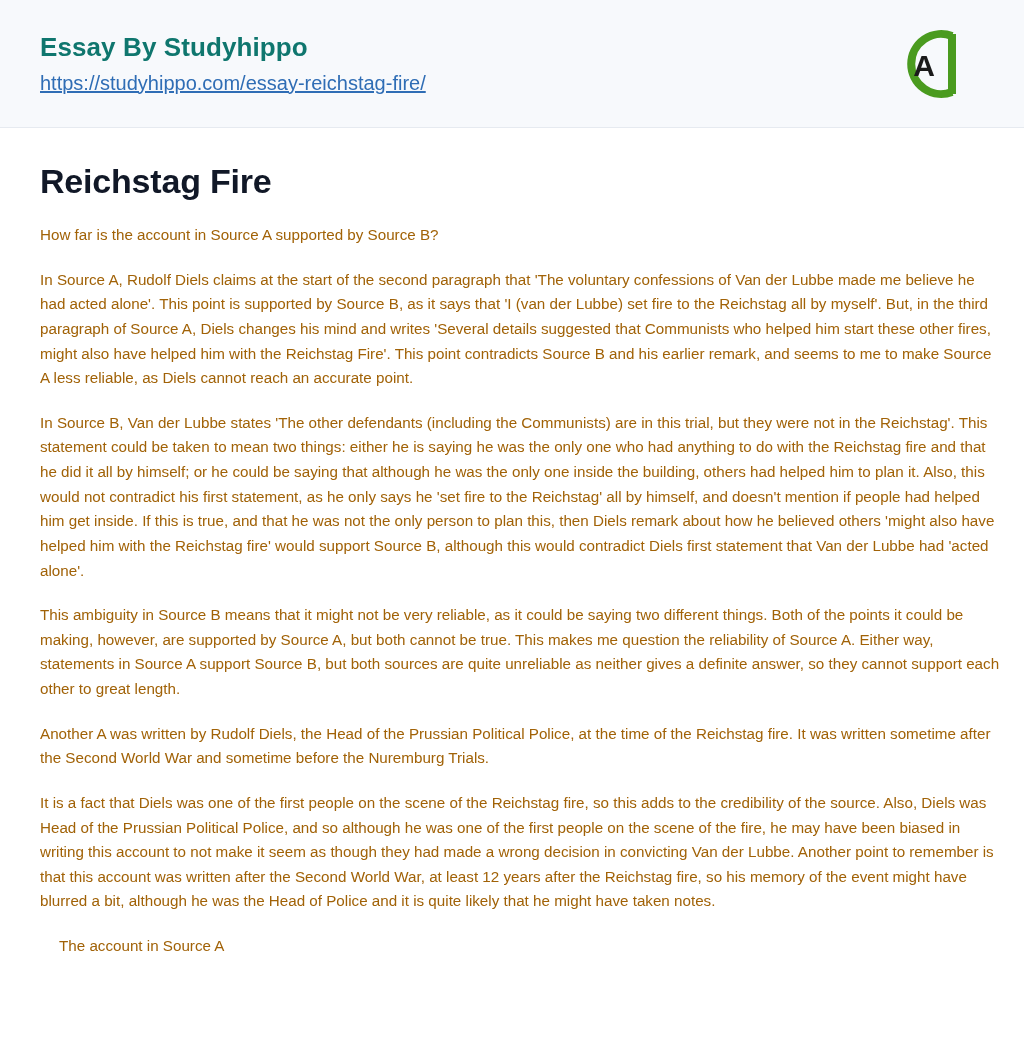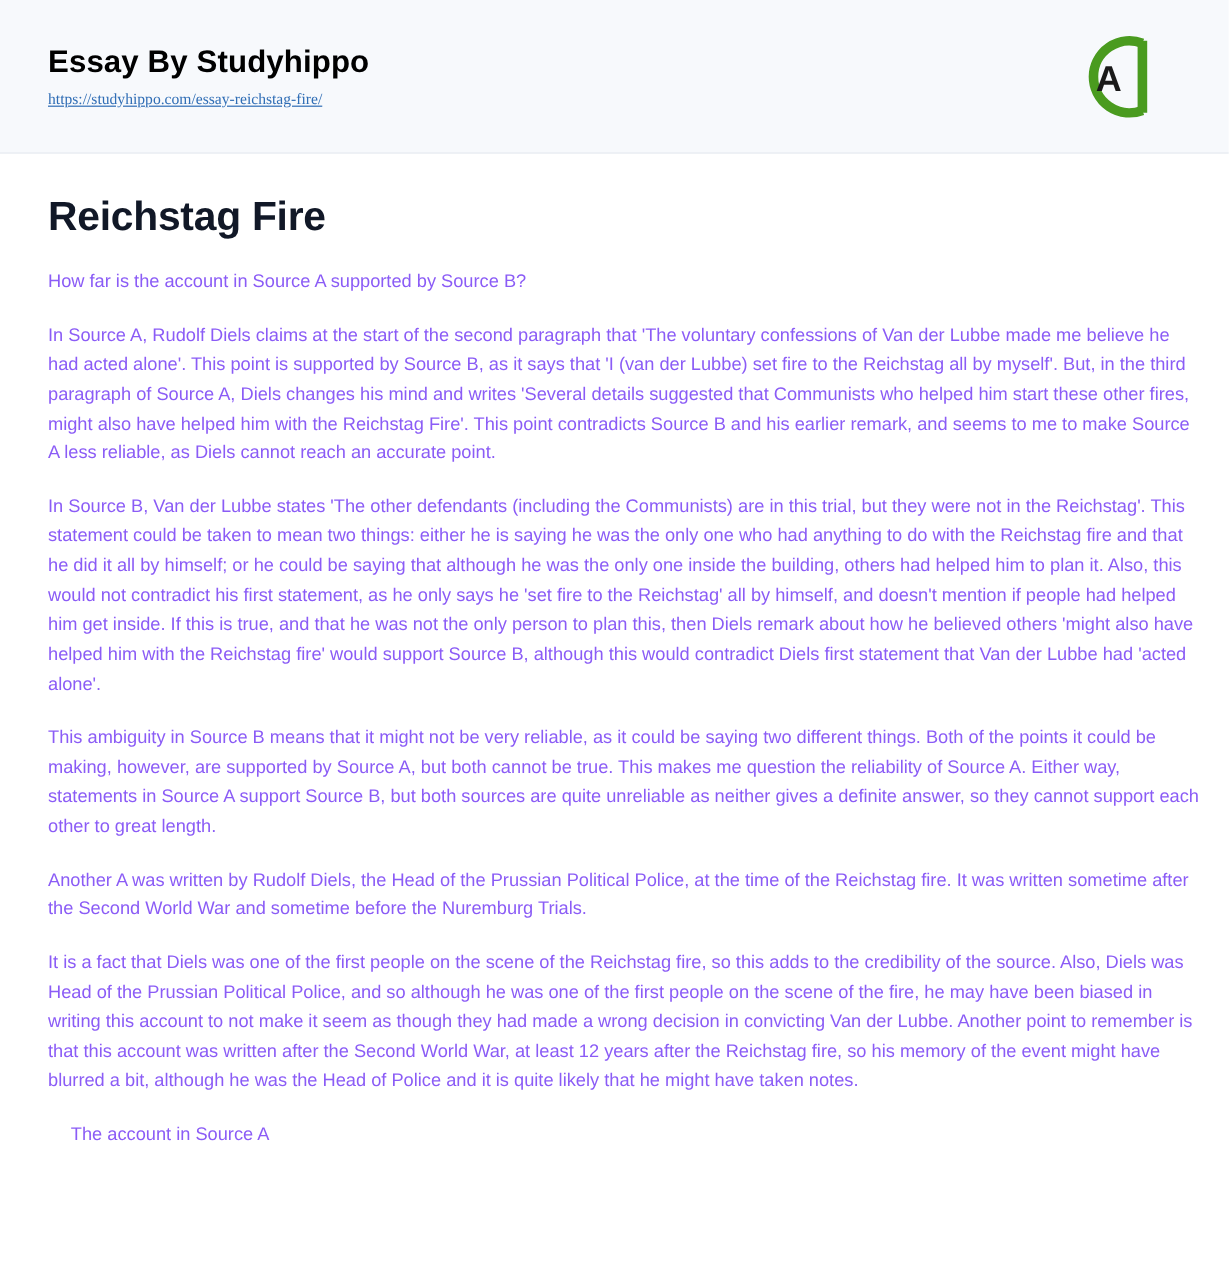--- a/index.html
+++ b/index.html
@@ -33,29 +33,28 @@
   }
   .brand-block {
     display: flex;
     flex-direction: column;
     justify-content: center;
     gap: 10px;
   }
   .brand-title {
     font-size: 26px;
     font-weight: bold;
-    color: #000000;
+    color: #0f766e;
     letter-spacing: 0.1px;
     line-height: 1.1;
   }
   .brand-url {
-    font-size: 13px;
+    font-size: 20px;
     color: #2f6db5;
     line-height: 1.1;
-    font-family: Liberation Serif, serif;
   }
   .logo-wrap {
     width: 84px;
     height: 84px;
     display: flex;
     align-items: center;
     justify-content: center;
     margin-right: 18px;
   }
   
@@ -66,21 +65,21 @@
   .article-title {
     font-size: 34px;
     font-weight: bold;
     color: #111827;
     margin: 0 0 22px 0;
     letter-spacing: -0.2px;
   }
   .article p {
     font-size: 15.2px;
     line-height: 1.62;
-    color: #8b5cf6;
+    color: #a16207;
     margin: 0 0 20px 0;
     text-align: left;
   }
   .article p:last-child {
     margin-bottom: 0;
     margin-left: 19px;
   }
 </style>
 </head>
 <body>

